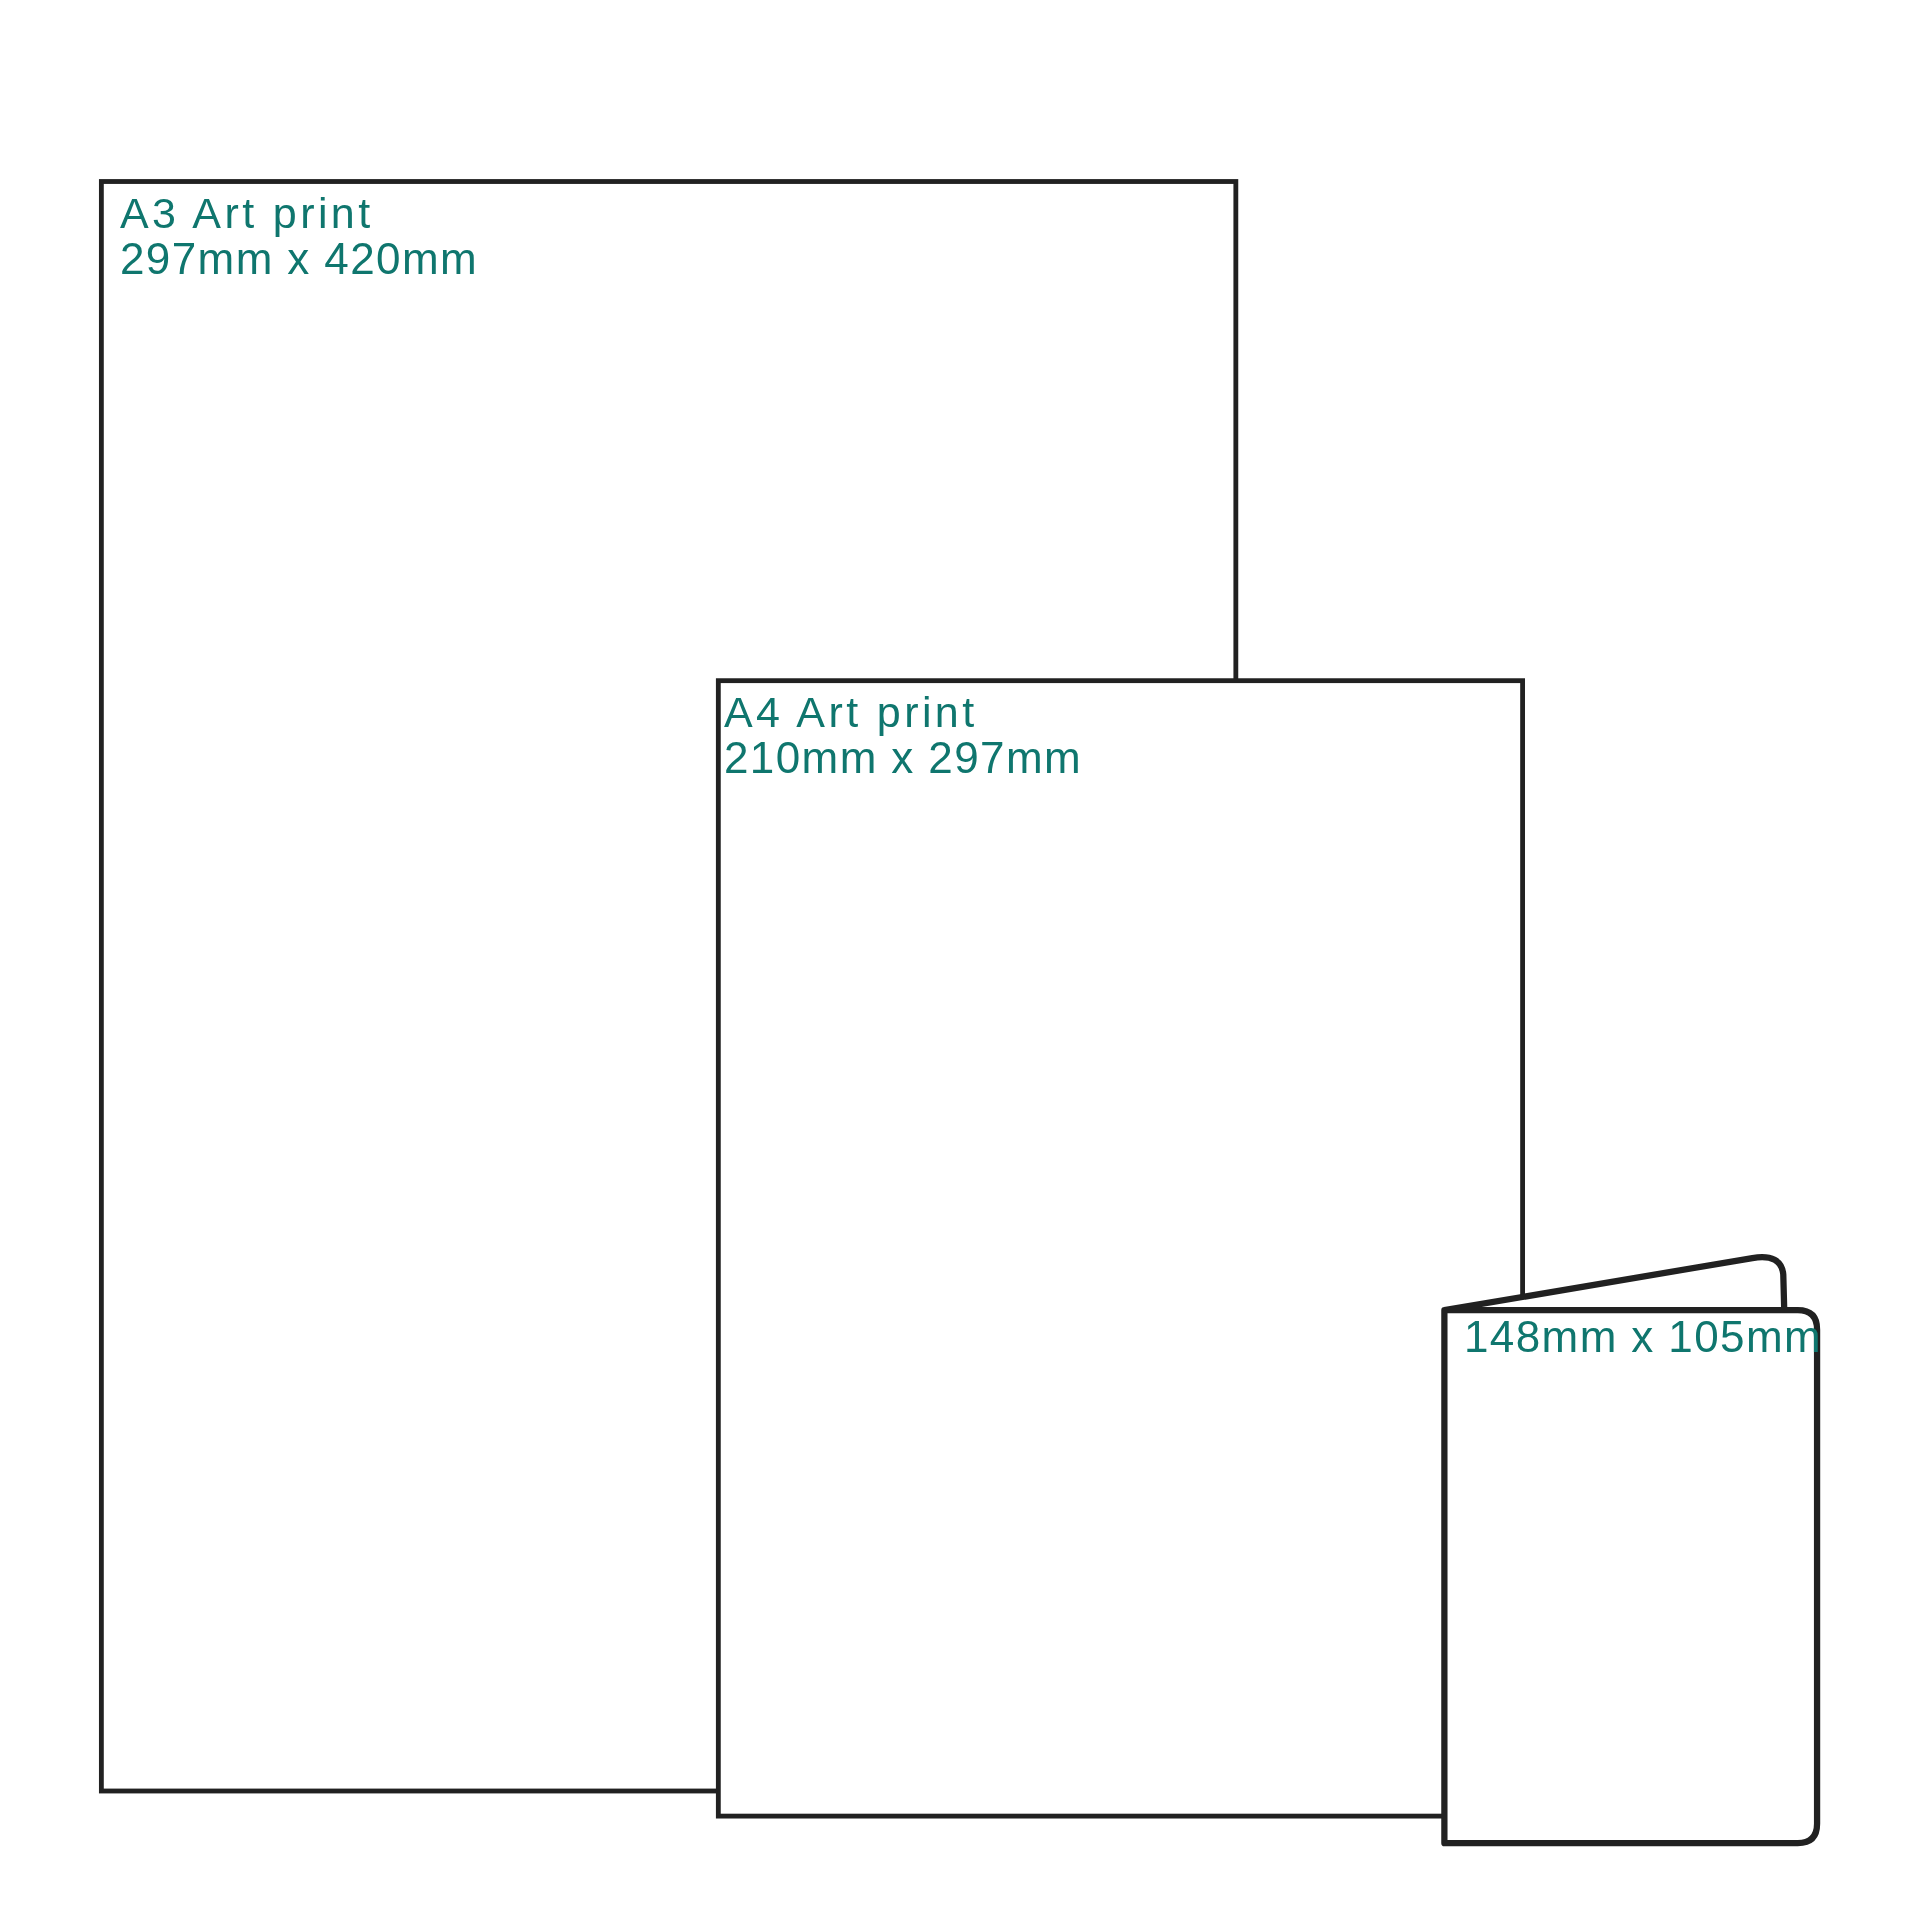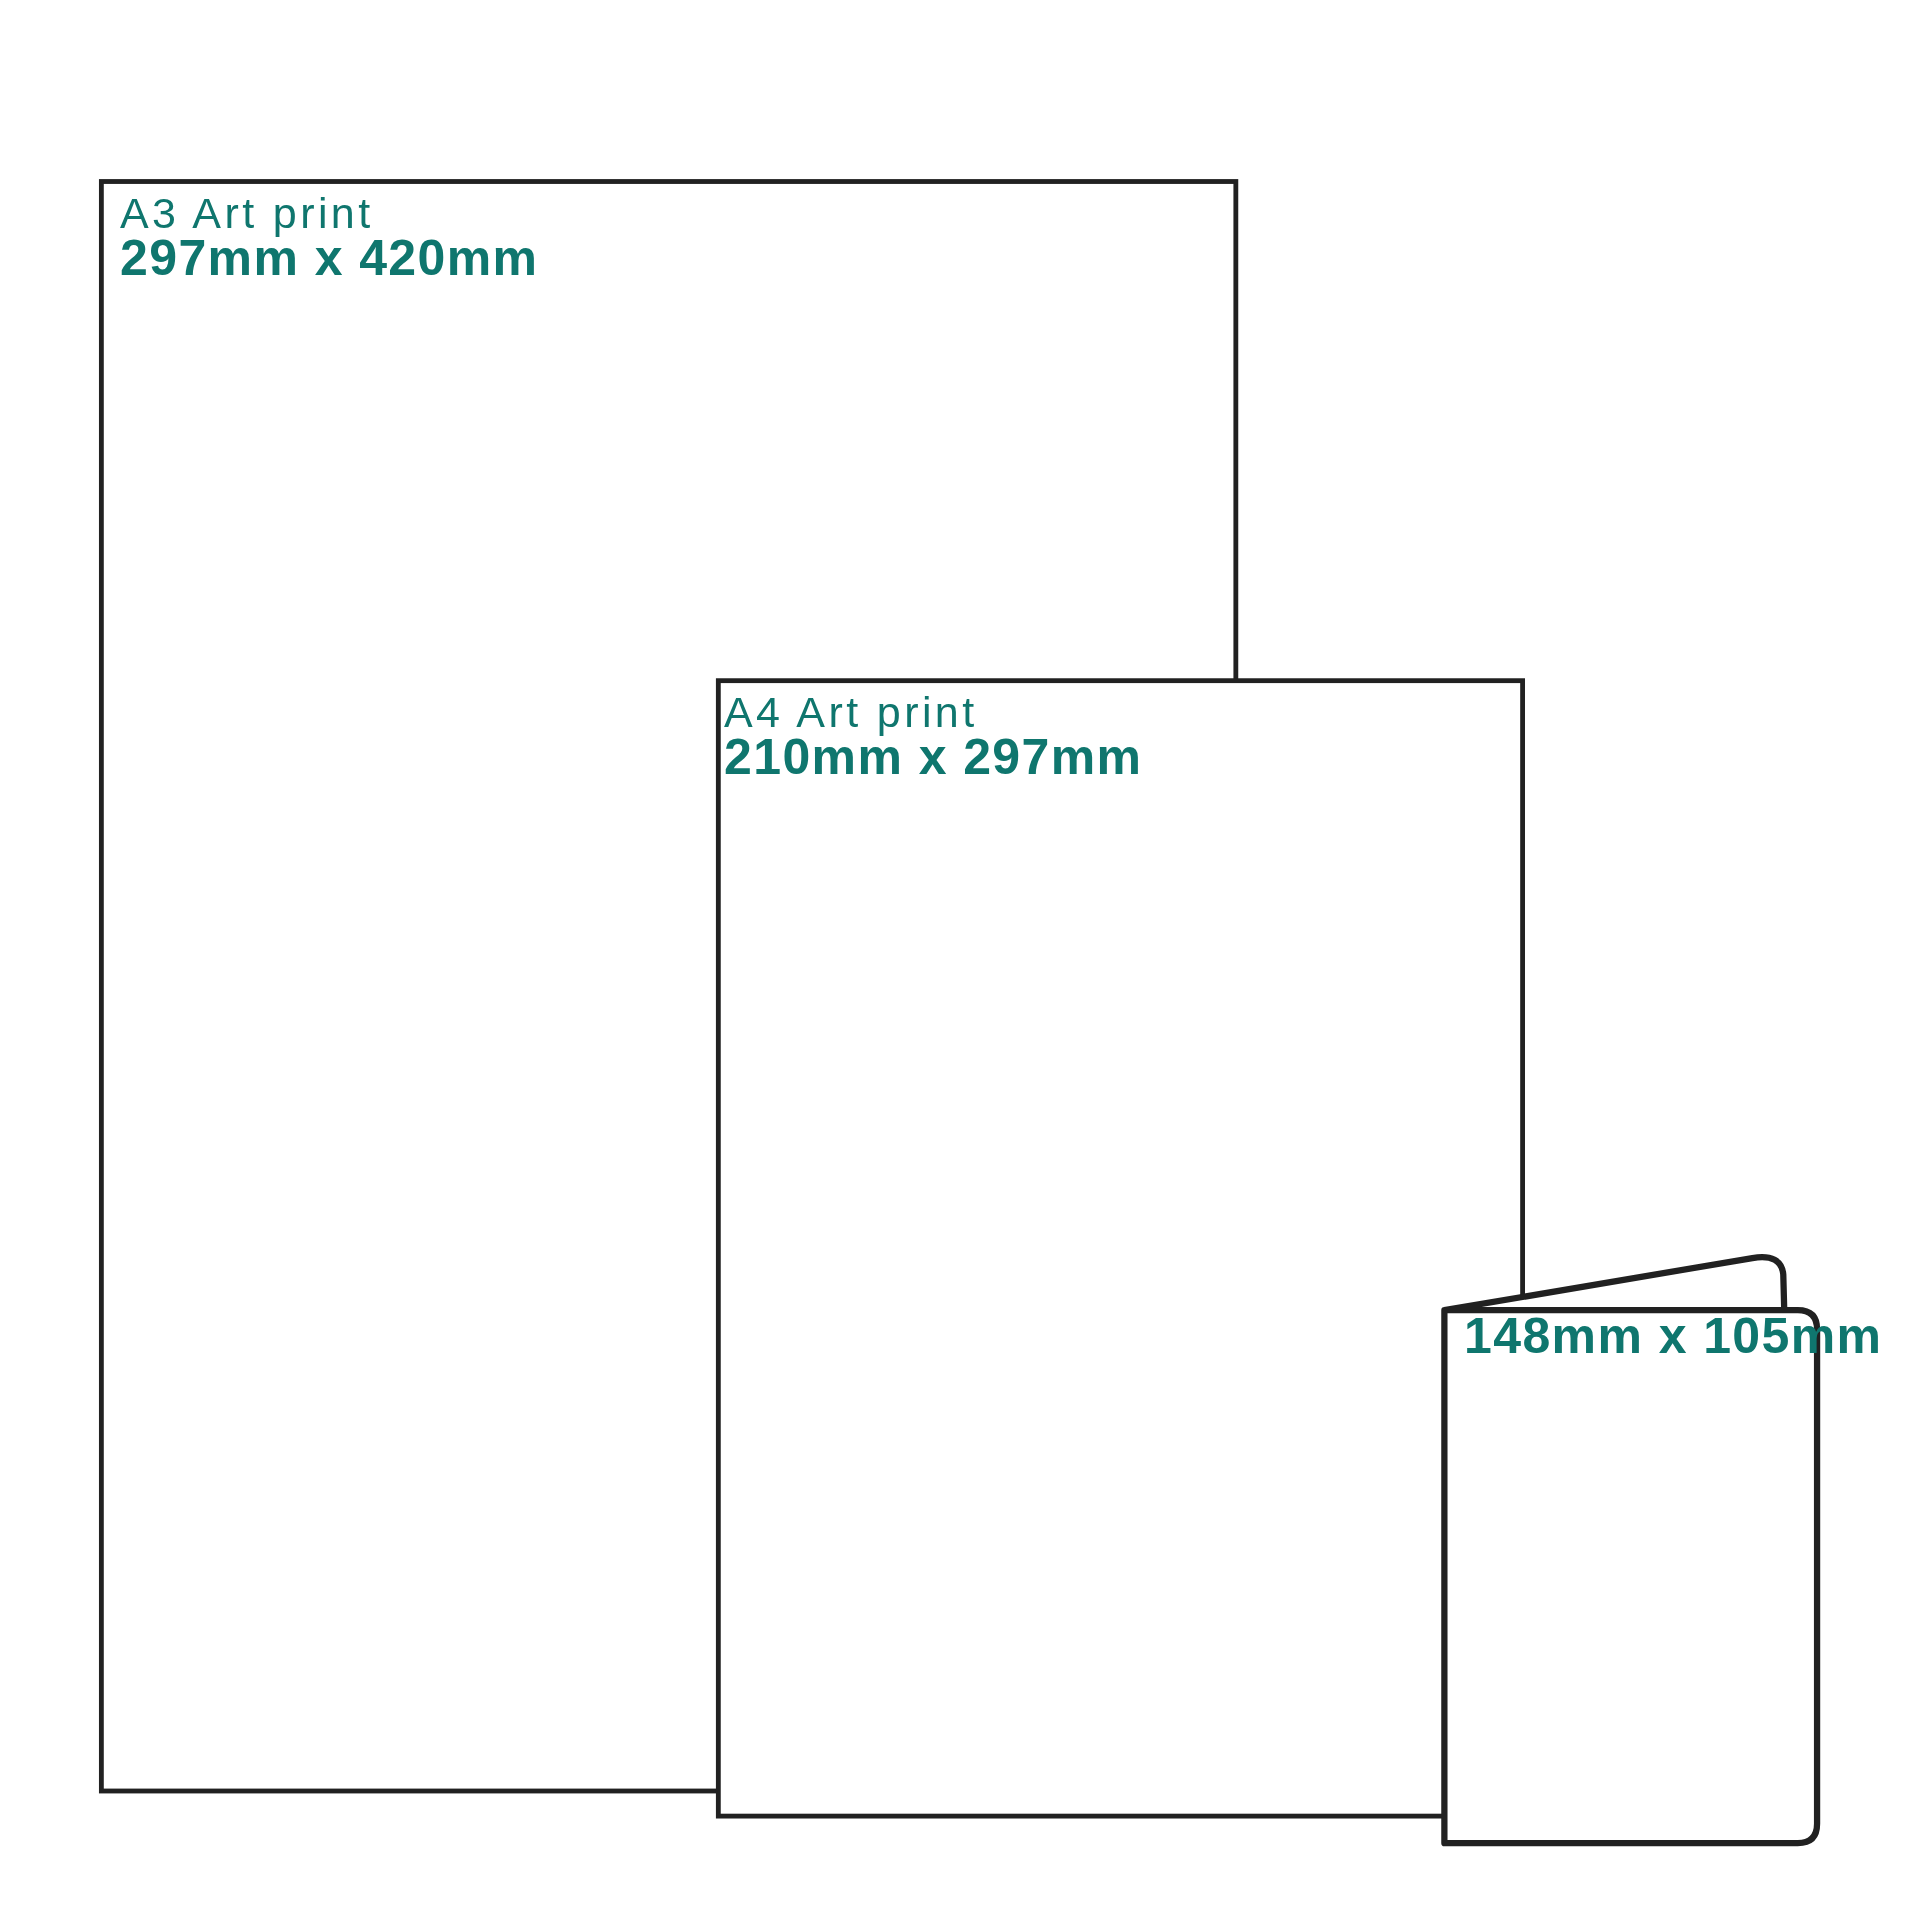--- a/index.html
+++ b/index.html
@@ -28,23 +28,23 @@
     color: #0f766e;
     white-space: nowrap;
   }
   .label-title {
     font-size: 43px;
     line-height: 48px;
     font-weight: 300;
     letter-spacing: 3.4px;
   }
   .label-dims {
-    font-size: 50px;
+    font-size: 44px;
     line-height: 43px;
-    font-weight: 700;
+    font-weight: 400;
     letter-spacing: 1.4px;
   }
   .label-a3   { left: 120px;  top: 189px;  }
   .label-a4   { left: 724px;  top: 688px;  }
   .label-card { left: 1464px; top: 1315px; }
 </style>
 </head>
 <body>
 
 <div class="canvas">

